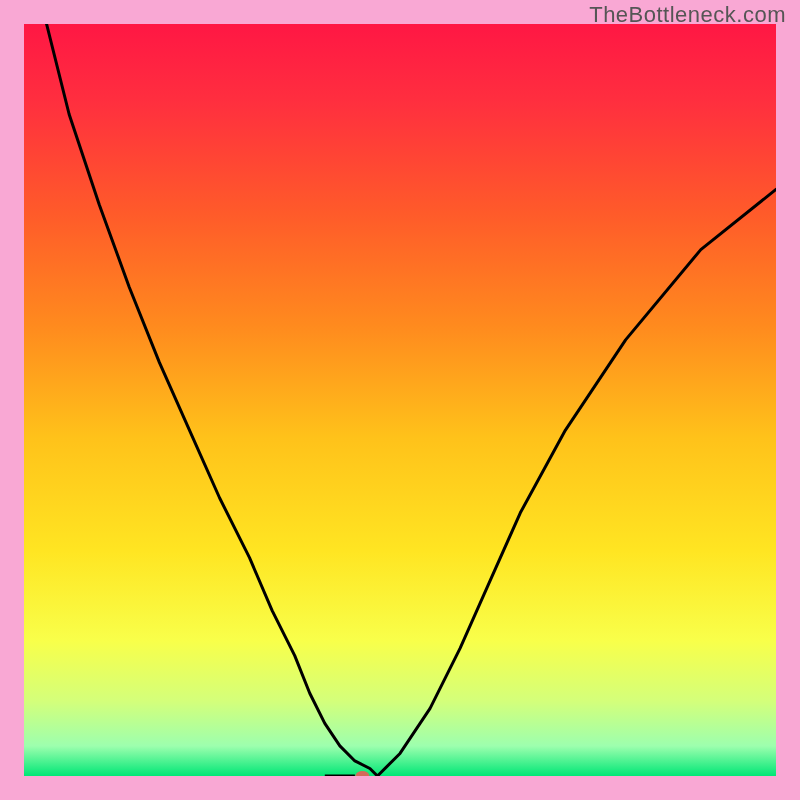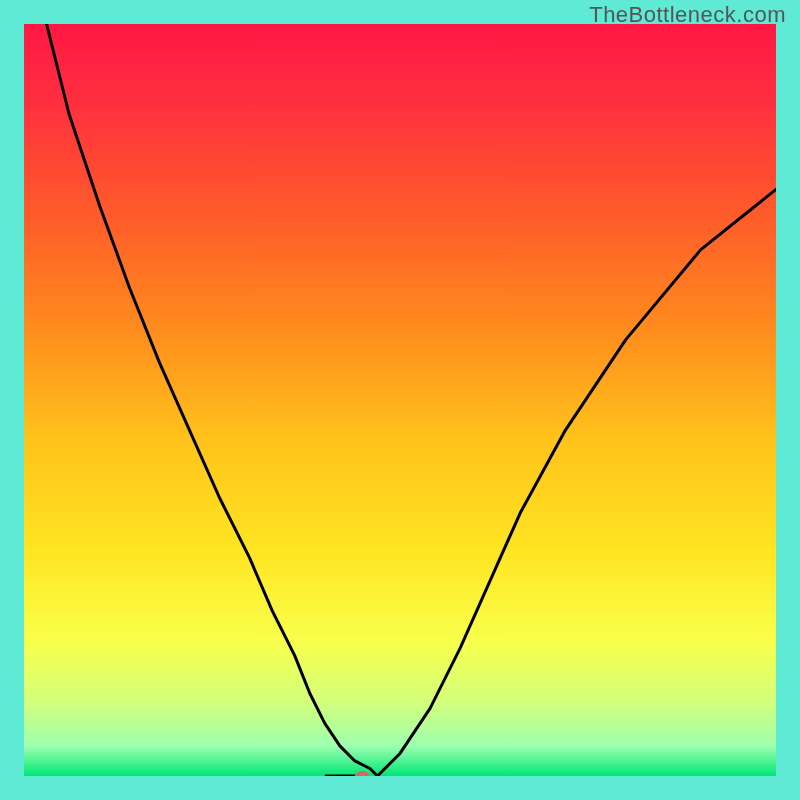--- a/index.html
+++ b/index.html
@@ -8,21 +8,21 @@
     width: 800px;
     height: 800px;
     background: #000;
     font-family: Arial, Helvetica, sans-serif;
     overflow: hidden;
   }
   .frame {
     position: relative;
     width: 800px;
     height: 800px;
-    background: #5eead4;
+    background: #f9a8d4;
   }
   .watermark {
     position: absolute;
     top: 2px;
     right: 14px;
     color: #555;
     font-size: 22px;
     font-weight: 500;
     letter-spacing: 0.5px;
     z-index: 10;

